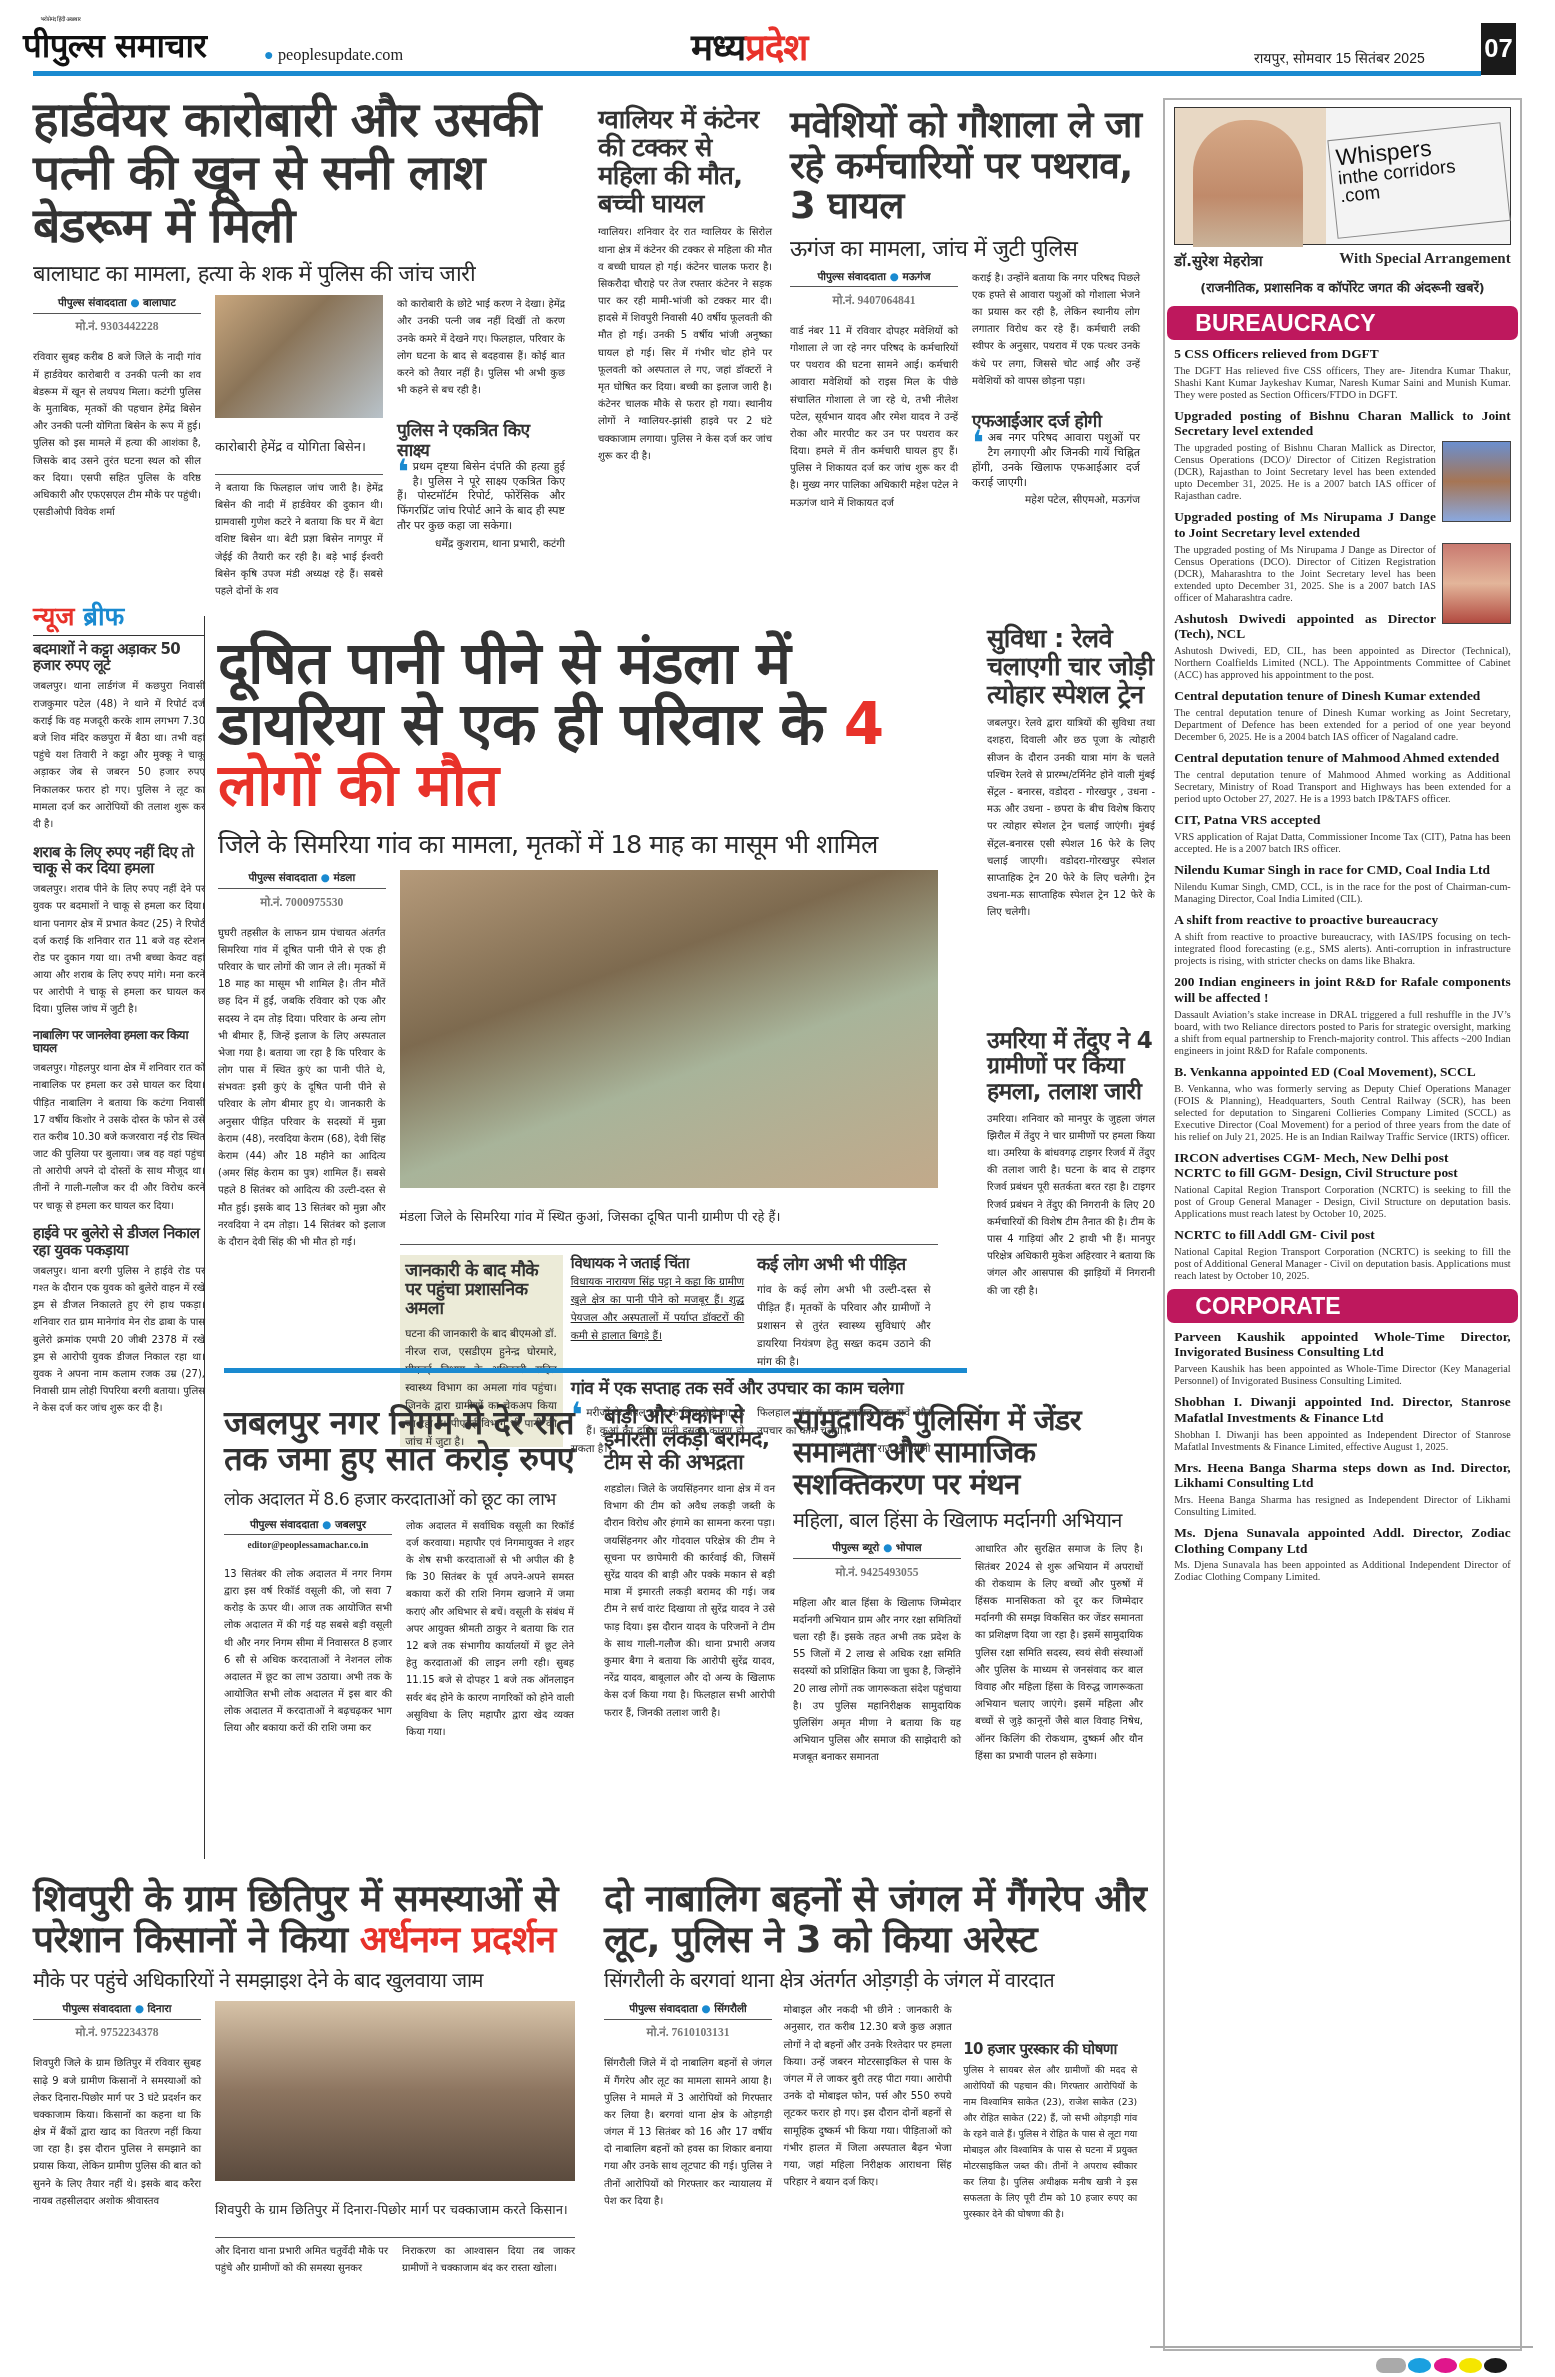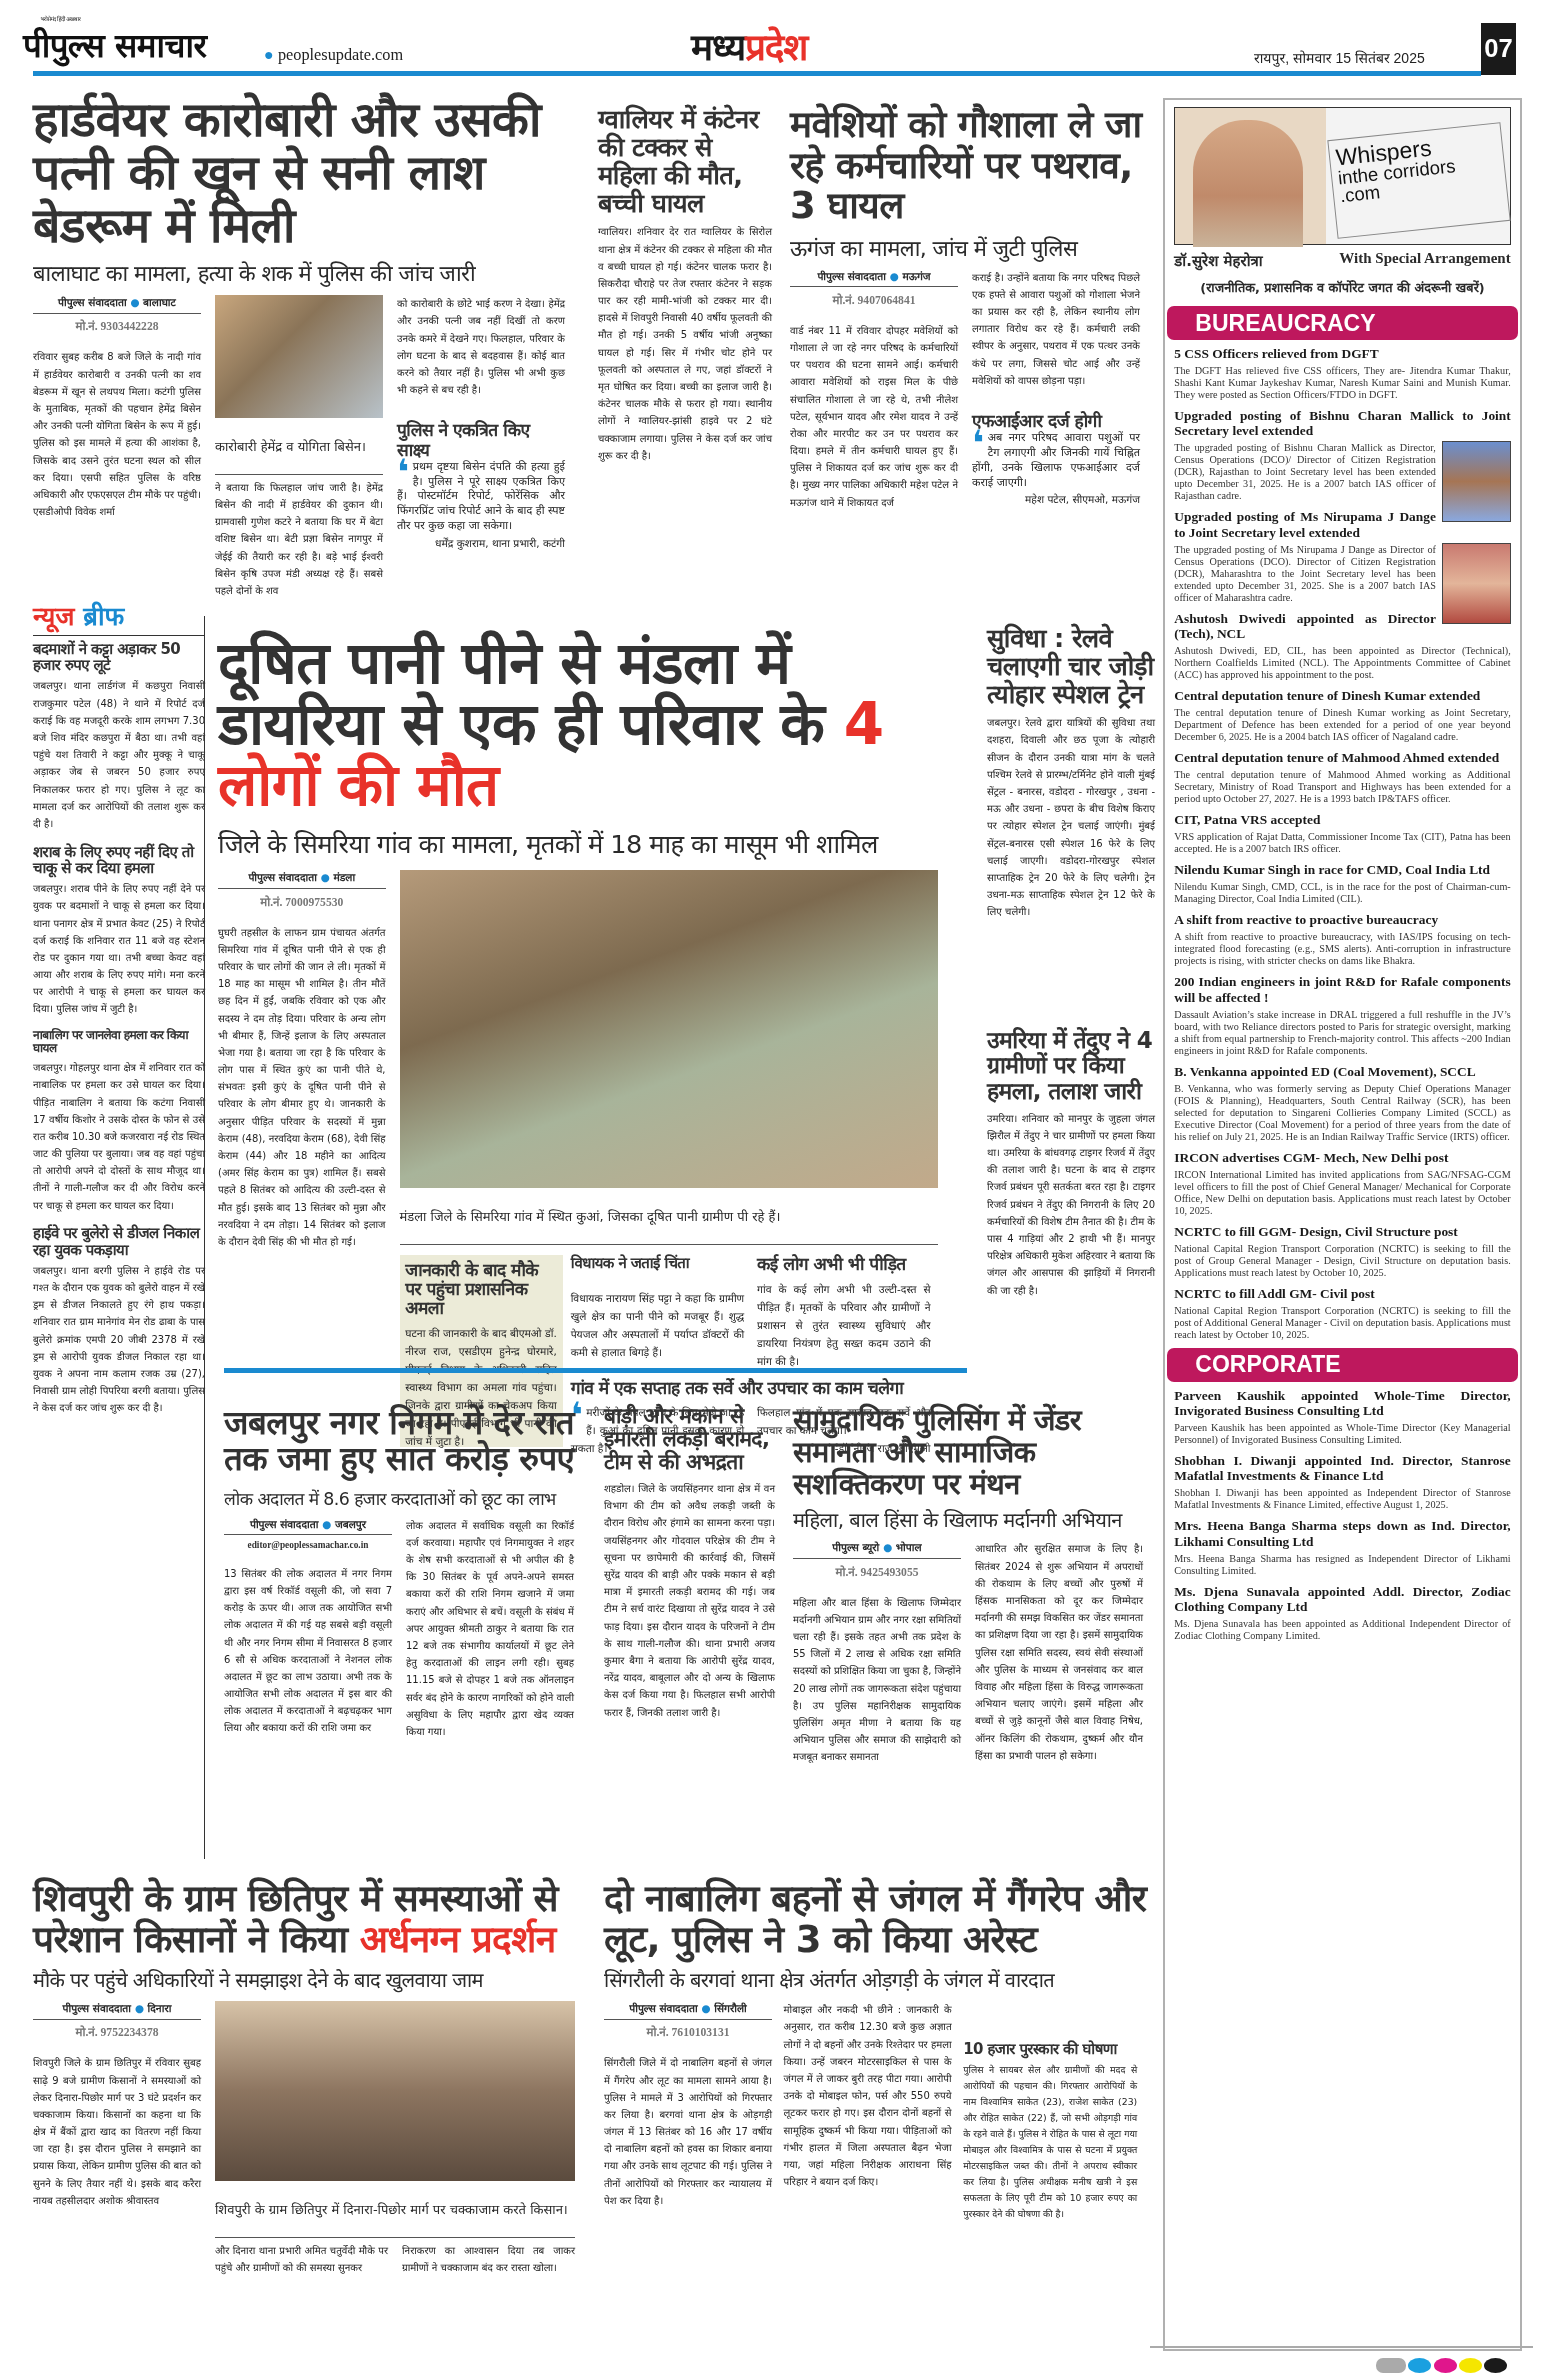--- a/index.html
+++ b/index.html
@@ -145,21 +145,21 @@
       <div class="caption">मंडला जिले के सिमरिया गांव में स्थित कुआं, जिसका दूषित पानी ग्रामीण पी रहे हैं।</div>
       <div style="display:flex; gap:8.1px; margin-top:9.3px;">
         <div class="shaded" style="width:163px; padding:5.8px; height:192px;">
           <h4 style="font-size:17.4px;">जानकारी के बाद मौके पर पहुंचा प्रशासनिक अमला</h4>
           <p class="body" style="margin-top:5.8px; font-size:10.5px;">घटना की जानकारी के बाद बीएमओ डॉ. नीरज राज, एसडीएम हुनेन्द्र घोरमारे, पीएचई विभाग के अधिकारी सहित स्वास्थ्य विभाग का अमला गांव पहुंचा। जिनके द्वारा ग्रामीणों का चेकअप किया जा रहा है। पीएचई विभाग भी पानी की जांच में जुटा है।</p>
         </div>
         <div style="width:360px;">
           <div style="display:flex; gap:12.8px;">
             <div style="width:174px;">
                 <h4 style="font-size:15px;">विधायक ने जताई चिंता</h4>
-                <p class="body" style="margin-top:18px; font-size:10.5px;">विधायक नारायण सिंह पट्टा ने कहा कि ग्रामीण खुले क्षेत्र का पानी पीने को मजबूर हैं। शुद्ध पेयजल और अस्पतालों में पर्याप्त डॉक्टरों की कमी से हालात बिगड़े हैं।</p>
+                <p class="body" style="margin-top:1px; font-size:10.5px;text-decoration:underline;">विधायक नारायण सिंह पट्टा ने कहा कि ग्रामीण खुले क्षेत्र का पानी पीने को मजबूर हैं। शुद्ध पेयजल और अस्पतालों में पर्याप्त डॉक्टरों की कमी से हालात बिगड़े हैं।</p>
               </div>
             <div style="width:174px;">
                 <h4 style="font-size:17.4px;">कई लोग अभी भी पीड़ित</h4>
                 <p class="body" style="margin-top:5.8px; font-size:10.5px;">गांव के कई लोग अभी भी उल्टी-दस्त से पीड़ित हैं। मृतकों के परिवार और ग्रामीणों ने प्रशासन से तुरंत स्वास्थ्य सुविधाएं और डायरिया नियंत्रण हेतु सख्त कदम उठाने की मांग की है।</p>
               </div>
           </div>
           <h4 style="font-size:17.4px; margin-top:9.3px;">गांव में एक सप्ताह तक सर्वे और उपचार का काम चलेगा</h4>
           <div style="display:flex; gap:12.8px; margin-top:4.6px;">
             <p class="body" style="width:174px; font-size:10.5px;"><span class="quote-mark">❛</span><span>मरीजों के सैंपल जांच के लिए भेजे जा रहे हैं। कुआं का दूषित पानी इसका कारण हो सकता है।</span></p>
             <div style="width:174px;">
@@ -308,21 +308,20 @@
   <div class="item">
       <h4>200 Indian engineers in joint R&amp;D for Rafale components will be affected !</h4>
       <p>Dassault Aviation’s stake increase in DRAL triggered a full reshuffle in the JV’s board, with two Reliance directors posted to Paris for strategic oversight, marking a shift from equal partnership to French-majority control. This affects ~200 Indian engineers in joint R&amp;D for Rafale components.</p>
     </div>
   <div class="item">
       <h4>B. Venkanna appointed ED (Coal Movement), SCCL</h4>
       <p>B. Venkanna, who was formerly serving as Deputy Chief Operations Manager (FOIS &amp; Planning), Headquarters, South Central Railway (SCR), has been selected for deputation to Singareni Collieries Company Limited (SCCL) as Executive Director (Coal Movement) for a period of three years from the date of his relief on July 21, 2025. He is an Indian Railway Traffic Service (IRTS) officer.</p>
     </div>
   <div class="item">
       <h4>IRCON advertises CGM- Mech, New Delhi post</h4>
-      <p>IRCON International Limited has invited applications from SAG/NFSAG-CGM level officers to fill the post of Chief General Manager/ Mechanical for Corporate Office, New Delhi on deputation basis. Applications must reach latest by October 10, 2025.</p>
     </div>
   <div class="item">
       <h4>NCRTC to fill GGM- Design, Civil Structure post</h4>
       <p>National Capital Region Transport Corporation (NCRTC) is seeking to fill the post of Group General Manager - Design, Civil Structure on deputation basis. Applications must reach latest by October 10, 2025.</p>
     </div>
   <div class="item">
       <h4>NCRTC to fill Addl GM- Civil post</h4>
       <p>National Capital Region Transport Corporation (NCRTC) is seeking to fill the post of Additional General Manager - Civil on deputation basis. Applications must reach latest by October 10, 2025.</p>
     </div>
 

